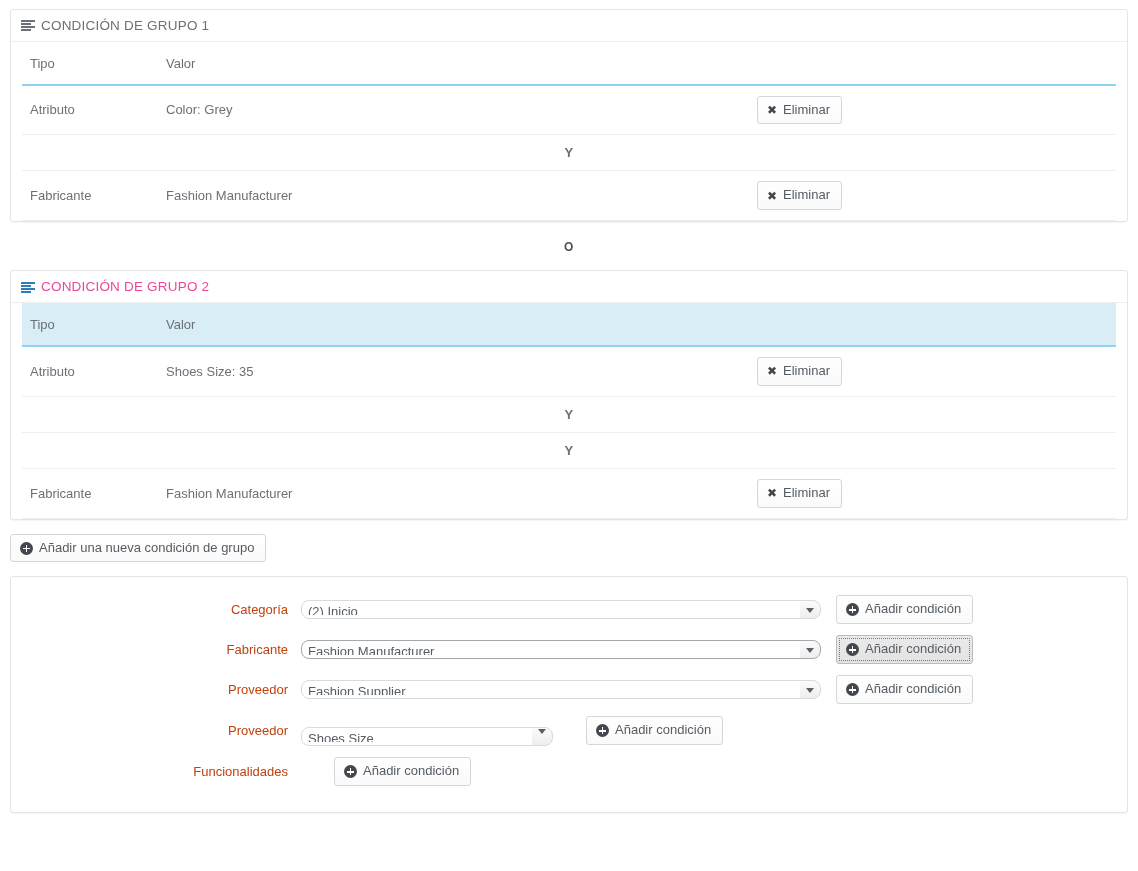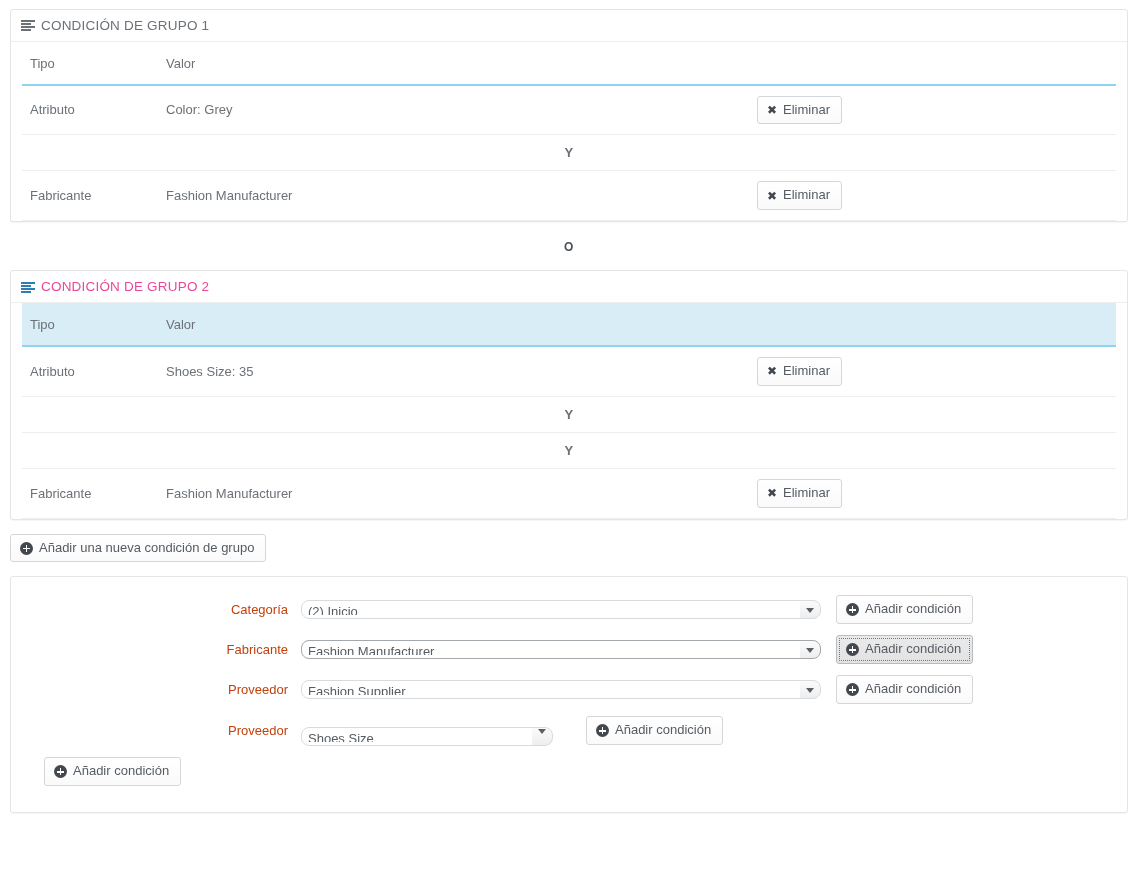--- a/index.html
+++ b/index.html
@@ -399,20 +399,21 @@
         </span>
         <span class="sel-gap"></span>
         <span class="btn-gap"></span>
         <button class="btn">
           <span class="icon-plus-circle"></span>
           <span>Añadir condición</span>
         </button>
       </div>
 
       <div class="form-row">
+        <label class="form-label">Funcionalidades</label>
         <span class="sel-gap"></span>
         <span class="btn-gap"></span>
         <button class="btn">
           <span class="icon-plus-circle"></span>
           <span>Añadir condición</span>
         </button>
       </div>
 
     </div>
   </div>

